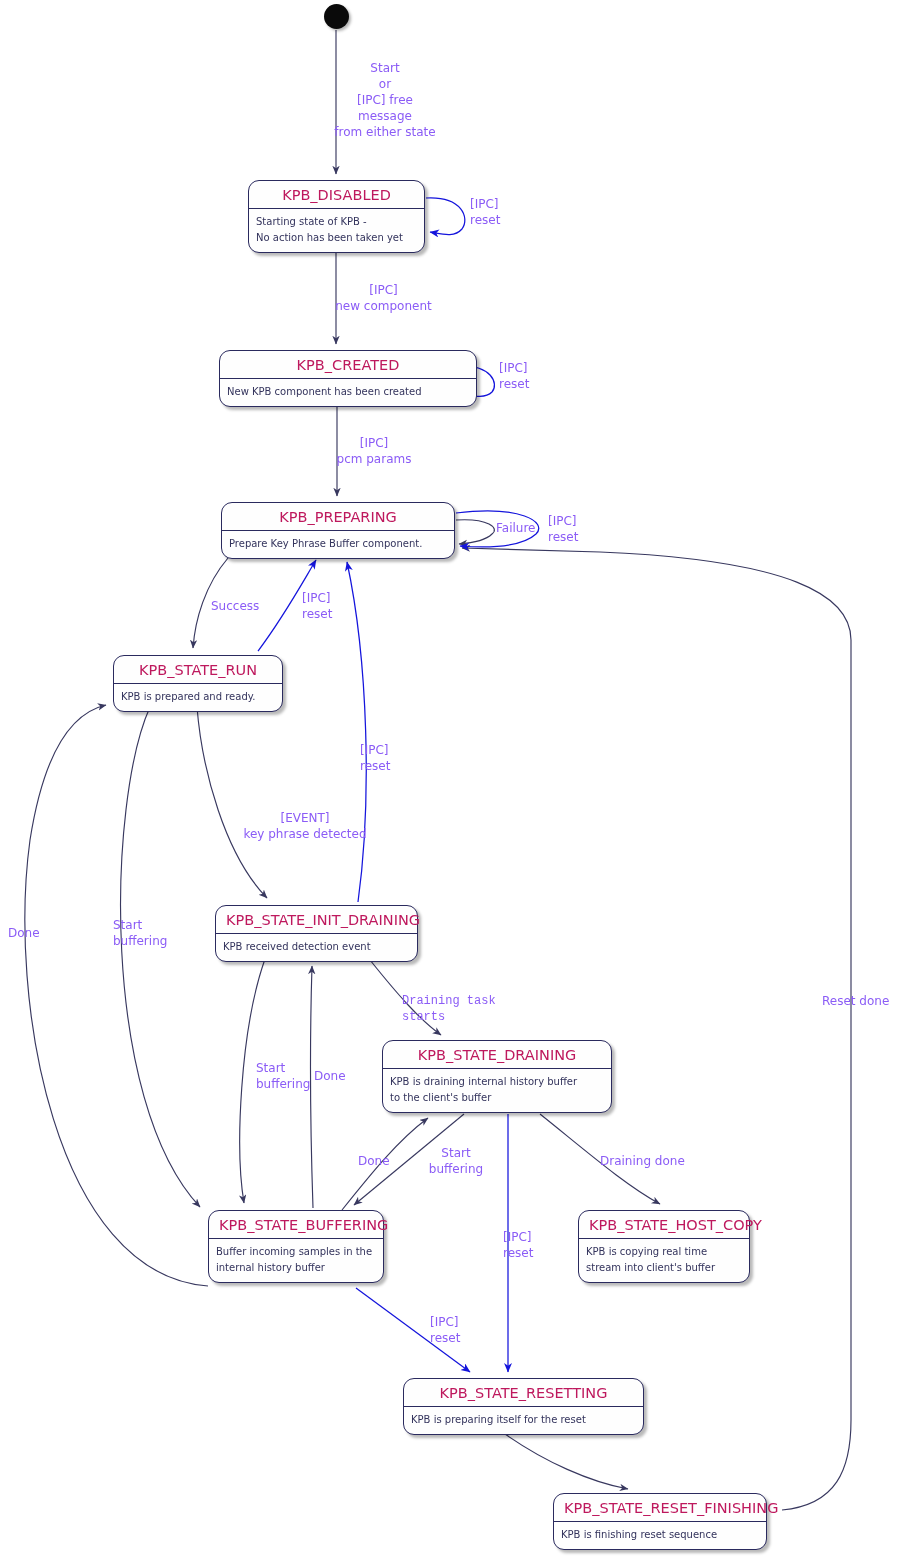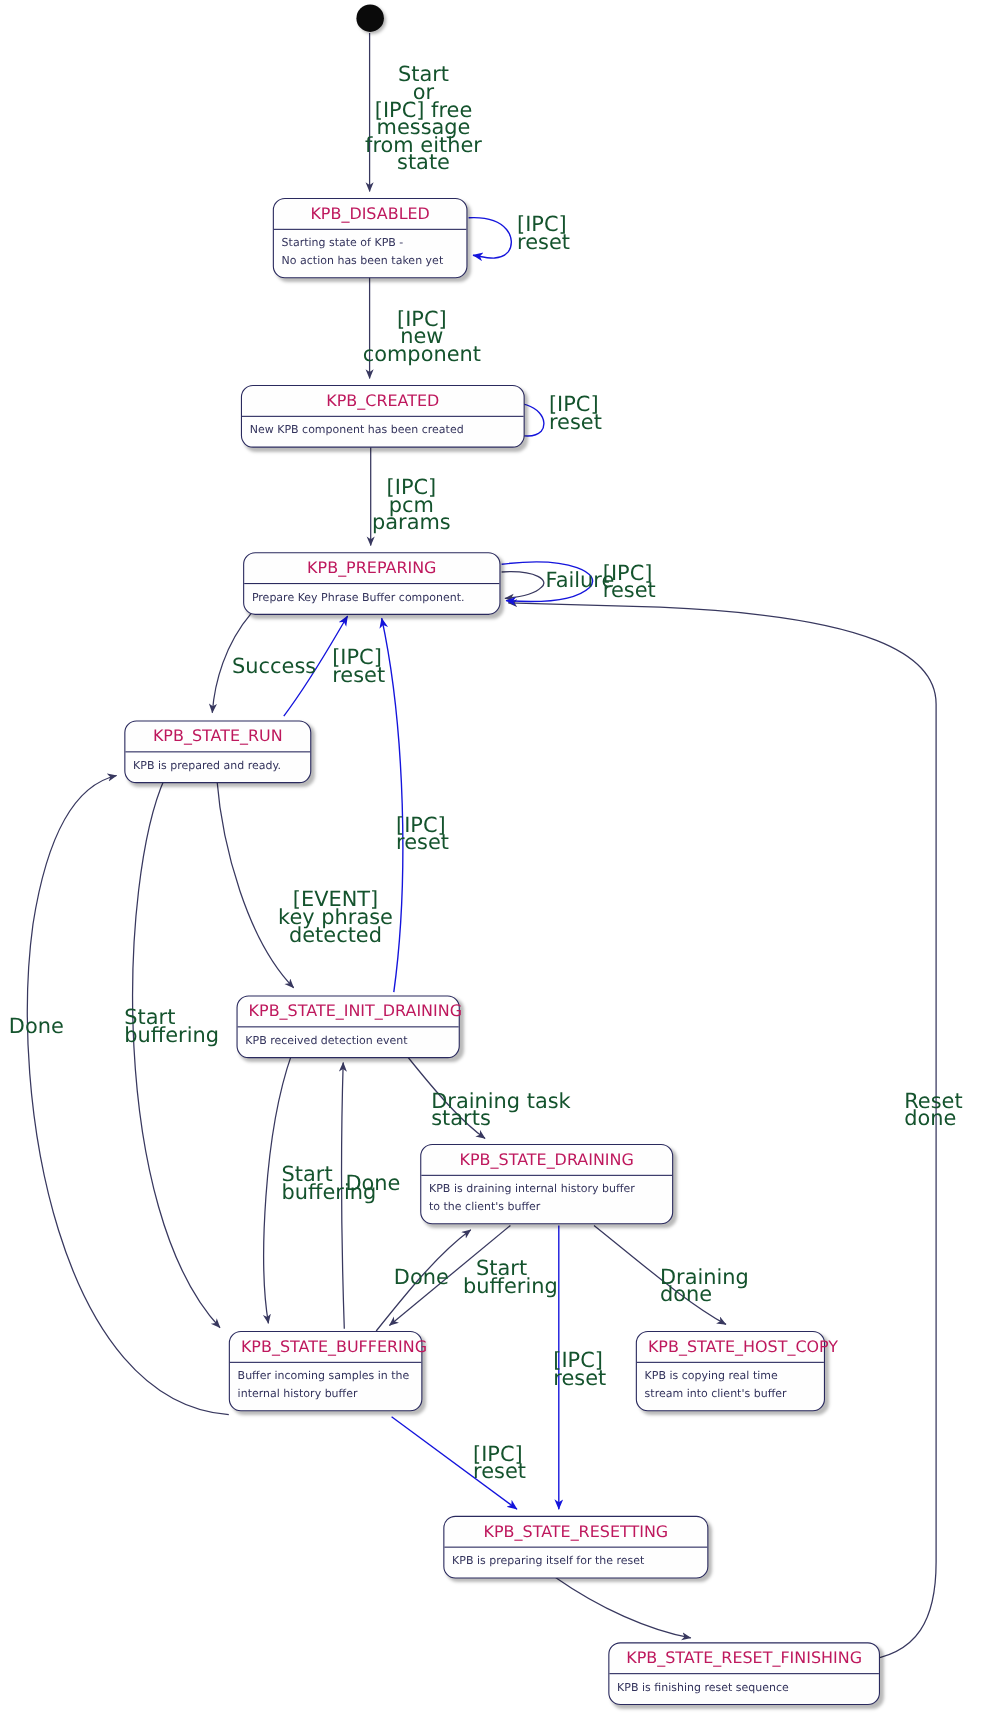--- a/index.html
+++ b/index.html
@@ -11,21 +11,21 @@
   .state{position:absolute;box-sizing:border-box;
          background:#FEFEFE;border:1.4px solid #2A2A5E;border-radius:11px;
          box-shadow:3px 3px 3px rgba(0,0,0,0.28);}
   .state .title{
         text-align:center;color:#be185d;font-size:14.5px;
         padding:6px 10px 5px 10px;white-space:nowrap;
         border-bottom:1.4px solid #2A2A5E;}
   .state .body{color:#33335C;font-size:10px;line-height:16px;
         padding:5px 7px 6px 7px;white-space:pre-line;}
 
-  .lbl{position:absolute;color:#14532d;font-size:19px;line-height:16px;
+  .lbl{position:absolute;color:#8b5cf6;font-size:12px;line-height:16px;
        white-space:pre-line;}
   .lbl.ctr{text-align:center;}
 
   #startnode{position:absolute;width:25px;height:25px;border-radius:50%;
        background:#0A0A0A;box-shadow:2px 2px 3px rgba(0,0,0,0.3);}
 </style>
 </head>
 <body>
 
 <div id="canvas">
@@ -136,21 +136,21 @@
     <div class="title">KPB_STATE_BUFFERING</div>
     <div class="body">Buffer incoming samples in the
 internal history buffer</div>
   </div>
 
   <div class="state" style="left:403px;top:1378px;width:241px;">
     <div class="title">KPB_STATE_RESETTING</div>
     <div class="body">KPB is preparing itself for the reset</div>
   </div>
 
-  <div class="state" style="left:553px;top:1493px;width:247px;">
+  <div class="state" style="left:553px;top:1493px;width:214px;">
     <div class="title">KPB_STATE_RESET_FINISHING</div>
     <div class="body">KPB is finishing reset sequence</div>
   </div>
 
   <div class="lbl ctr" style="left:330px;top:60px;width:110px;">Start
 or
 [IPC] free
 message
 from either  state</div>
 
@@ -185,21 +185,21 @@
   <div class="lbl" style="left:8px;top:925px;width:60px;">Done</div>
 
   <div class="lbl" style="left:113px;top:917px;width:70px;">Start
 buffering</div>
 
   <div class="lbl" style="left:256px;top:1060px;width:70px;">Start
 buffering</div>
 
   <div class="lbl" style="left:314px;top:1068px;width:60px;">Done</div>
 
-  <div class="lbl" style="left:392px;top:993px;width:140px;">Draining task starts</div>
+  <div class="lbl" style="left:402px;top:993px;width:140px;font-family:Liberation Mono, monospace;">Draining task starts</div>
 
   <div class="lbl" style="left:358px;top:1153px;width:50px;">Done</div>
 
   <div class="lbl ctr" style="left:421px;top:1145px;width:70px;">Start
 buffering</div>
 
   <div class="lbl" style="left:600px;top:1153px;width:110px;">Draining done</div>
 
   <div class="lbl" style="left:503px;top:1229px;width:60px;">[IPC]
 reset</div>

